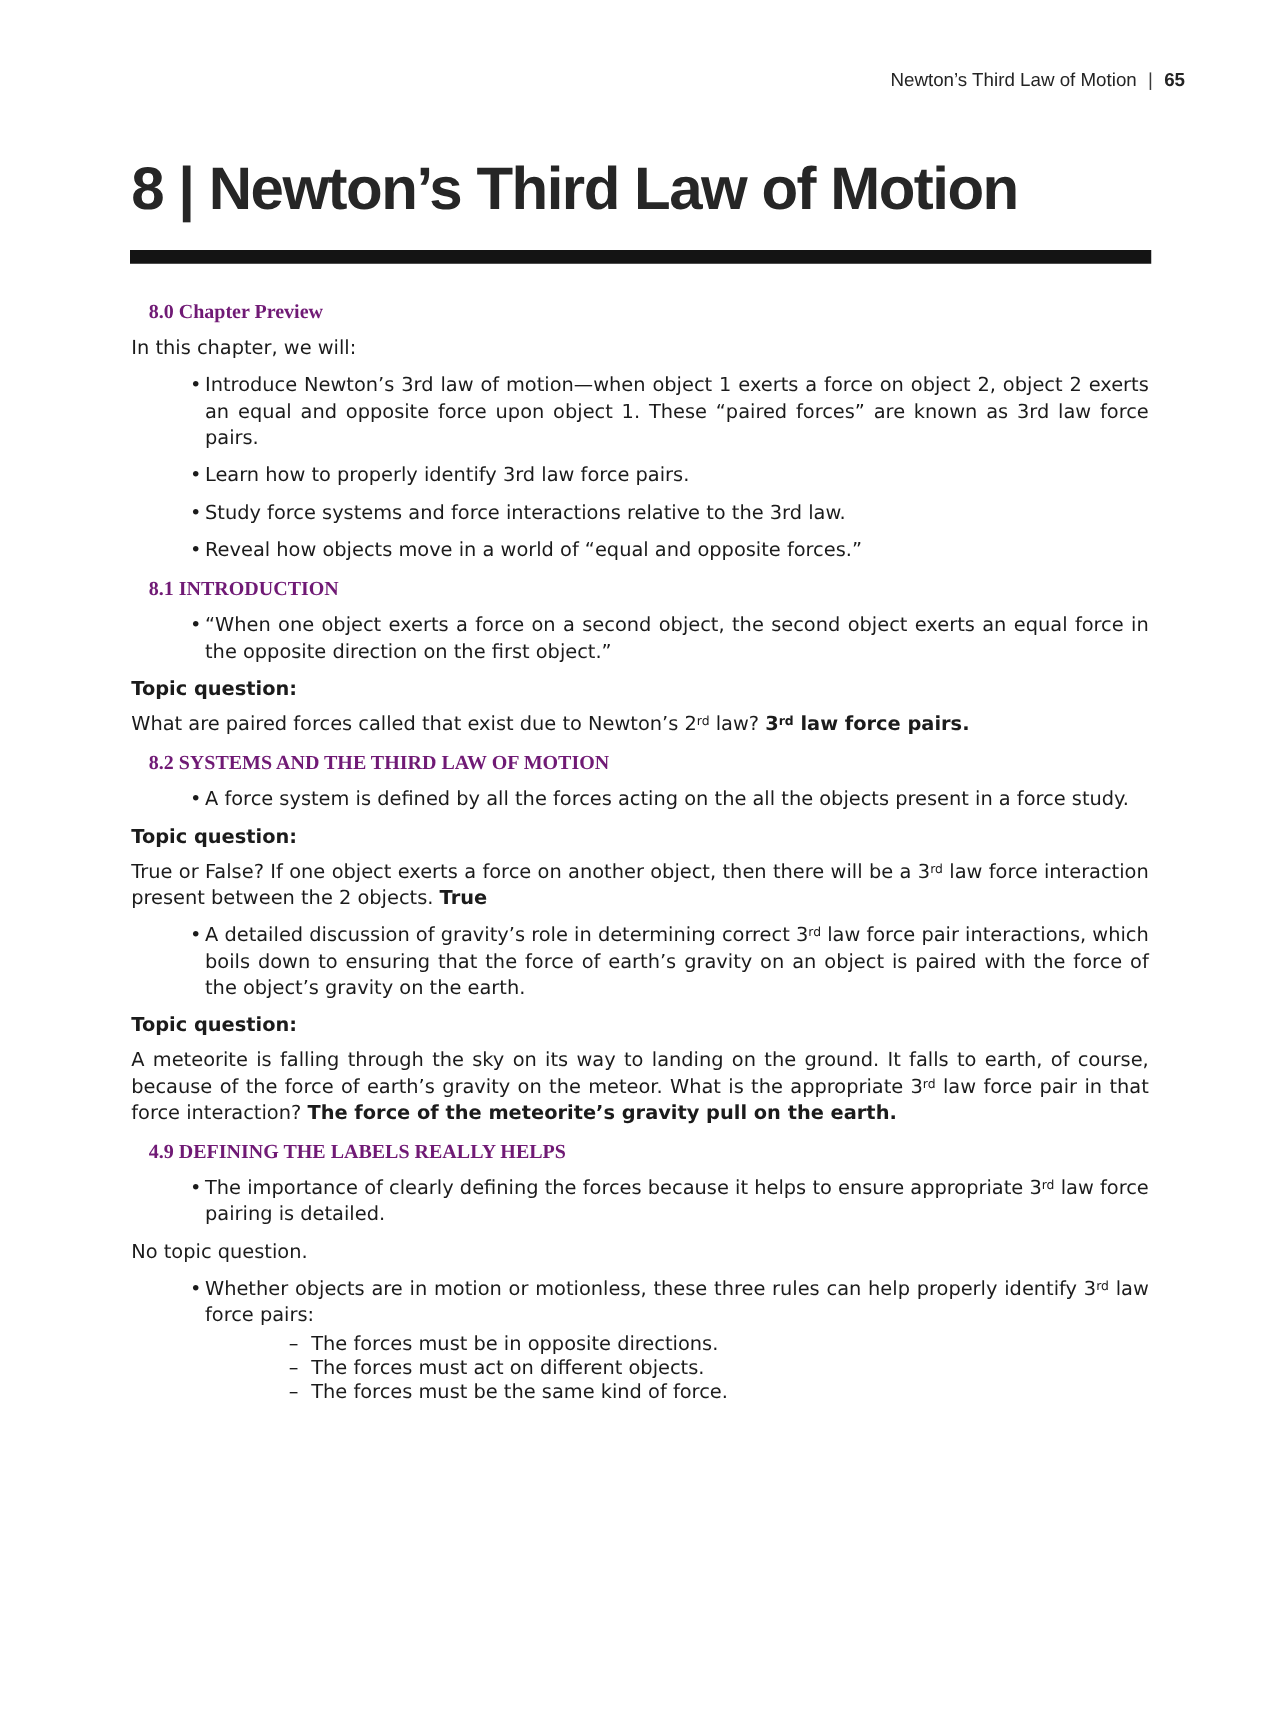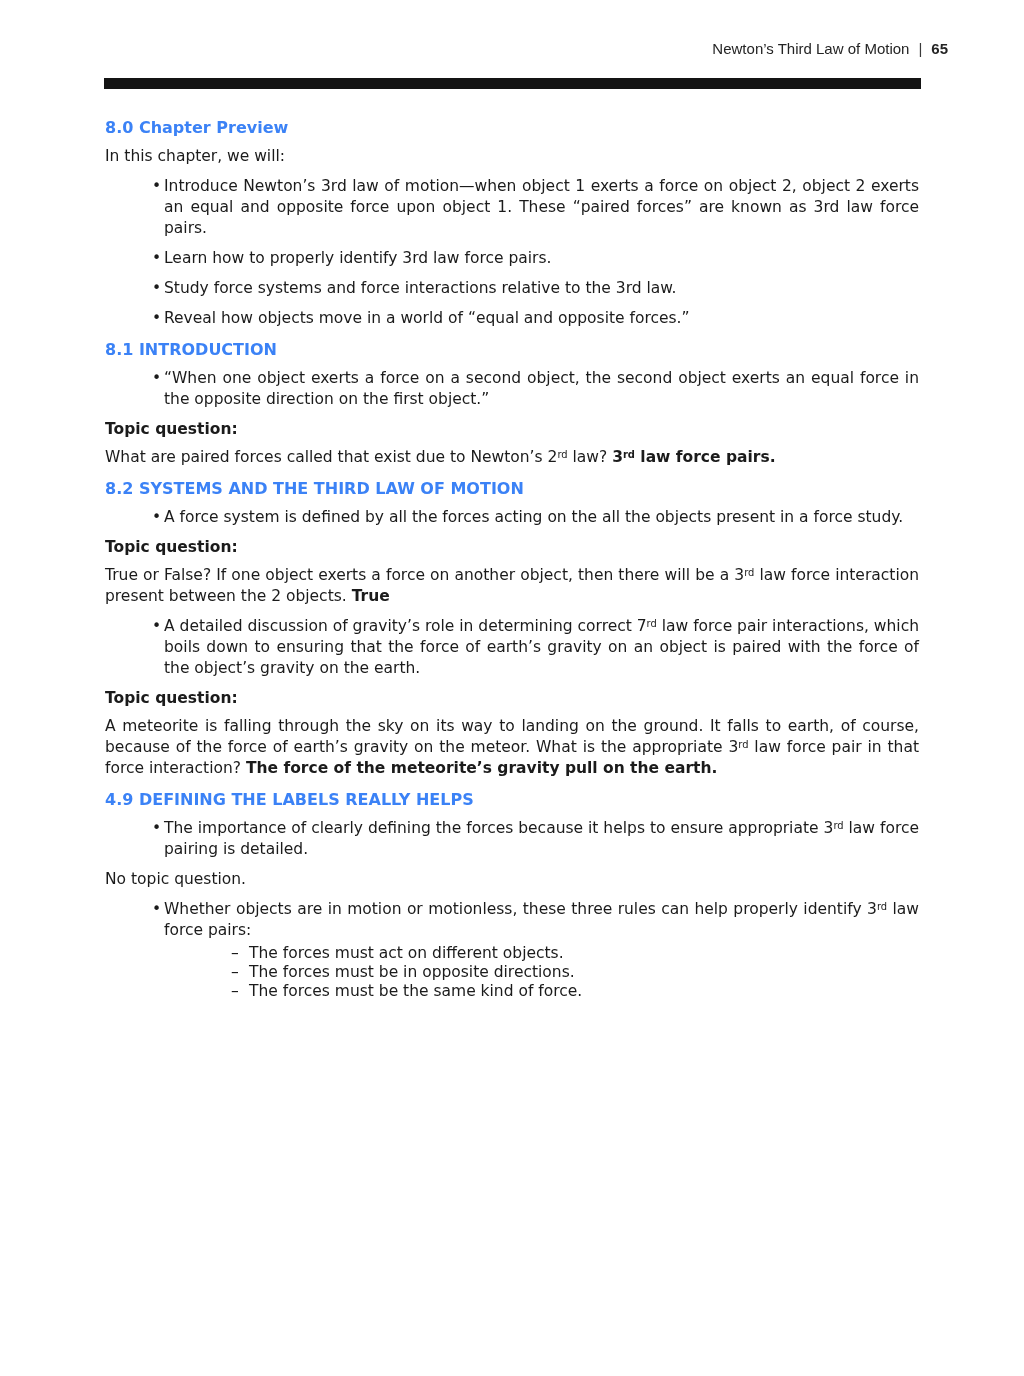--- a/index.html
+++ b/index.html
@@ -4,21 +4,21 @@
 <style>
   * { margin: 0; padding: 0; box-sizing: border-box; }
   html, body { background: #ffffff; }
   body {
     width: 1024px; height: 1376px;
     font-family: "DejaVu Sans", sans-serif;
     color: #1b1b1b;
     position: relative;
     overflow: hidden;
   }
-  .page { width: 1024px; height: 1376px; padding-top: 40px; }
+  .page { width: 1024px; height: 1376px; padding-top: 56px; }
 
   
   .running-header {
     text-align: right;
     padding-right: 76px;
     font-family: "Liberation Sans", sans-serif;
     font-size: 15px;
     line-height: 18px;
     color: #242424;
   }
@@ -46,23 +46,24 @@
   .content {
     margin-left: 105px;
     width: 814px;
     font-size: 15.5px;
     line-height: 21px;
   }
   .section-heading {
     font-size: 16px;
     font-weight: bold;
     line-height: 21px;
-    margin: 10px 0 8px 0;
+    margin: 10px 0 8px 14px;
     white-space: nowrap;
-    color: #3b82f6;
+    color: #701a75;
+    font-family: Liberation Serif, serif;
   }
   .content section:first-child .section-heading { margin-top: 28px; }
   .para { margin: 0 0 9px 0; text-align: justify; }
   .topic-label { font-weight: bold; margin: 0 0 7px 0; }
   .no-topic { font-weight: normal; margin: 0 0 9px 0; }
 
   ul.bullets { list-style: none; margin: 0 0 0 0; }
   ul.bullets > li {
     position: relative;
     padding-left: 59px;
@@ -100,20 +101,21 @@
 </style>
 </head>
 <body>
 
 <div class="page">
 
   <header class="running-header">
     <span>Newton’s Third Law of Motion</span><span class="hdr-sep">|</span><span class="hdr-page">65</span>
   </header>
 
+  <h1 class="chapter-title">8 | Newton’s Third Law of Motion</h1>
   <div class="title-rule"></div>
 
   <main class="content">
 
     <section>
       <h2 class="section-heading">8.0 Chapter Preview</h2>
       <p class="para">In this chapter, we will:</p>
       <ul class="bullets">
         <li>Introduce Newton’s 3rd law of motion—when object 1 exerts a force on object 2, object 2 exerts an equal and opposite force upon object 1. These “paired forces” are known as 3rd law force pairs.</li>
         <li>Learn how to properly identify 3rd law force pairs.</li>
@@ -135,41 +137,41 @@
       <h2 class="section-heading">8.2 SYSTEMS AND THE THIRD LAW OF MOTION</h2>
       <ul class="bullets">
         <li>A force system is defined by all the forces acting on the all the objects present in a force study.</li>
       </ul>
       <p class="topic-label">Topic question:</p>
       <p class="para"><span>True or False? If one object exerts a force on another object, then there will be a 3</span><sup>rd</sup><span> law force interaction present between the 2 objects. </span><span class="b">True</span></p>
     </section>
 
     <section>
       <ul class="bullets">
-        <li><span>A detailed discussion of gravity’s role in determining correct 7</span><sup>rd</sup><span> law force pair interactions, which boils down to ensuring that the force of earth’s gravity on an object is paired with the force of the object’s gravity on the earth.</span></li>
+        <li><span>A detailed discussion of gravity’s role in determining correct 3</span><sup>rd</sup><span> law force pair interactions, which boils down to ensuring that the force of earth’s gravity on an object is paired with the force of the object’s gravity on the earth.</span></li>
       </ul>
       <p class="topic-label">Topic question:</p>
       <p class="para"><span>A meteorite is falling through the sky on its way to landing on the ground. It falls to earth, of course, because of the force of earth’s gravity on the meteor. What is the appropriate 3</span><sup>rd</sup><span> law force pair in that force interaction? </span><span class="b">The force of the meteorite’s gravity pull on the earth.</span></p>
     </section>
 
     <section>
       <h2 class="section-heading">4.9 DEFINING THE LABELS REALLY HELPS</h2>
       <ul class="bullets">
         <li><span>The importance of clearly defining the forces because it helps to ensure appropriate 3</span><sup>rd</sup><span> law force pairing is detailed.</span></li>
       </ul>
       <p class="no-topic">No topic question.</p>
     </section>
 
     <section>
       <ul class="bullets">
         <li>
           <span><span>Whether objects are in motion or motionless, these three rules can help properly identify 3</span><sup>rd</sup><span> law force pairs:</span></span>
           <ul class="sub-bullets">
+            <li>The forces must be in opposite directions.</li>
             <li>The forces must act on different objects.</li>
-            <li>The forces must be in opposite directions.</li>
             <li>The forces must be the same kind of force.</li>
           </ul>
         </li>
       </ul>
     </section>
 
   </main>
 </div>
 
 </body></html>

